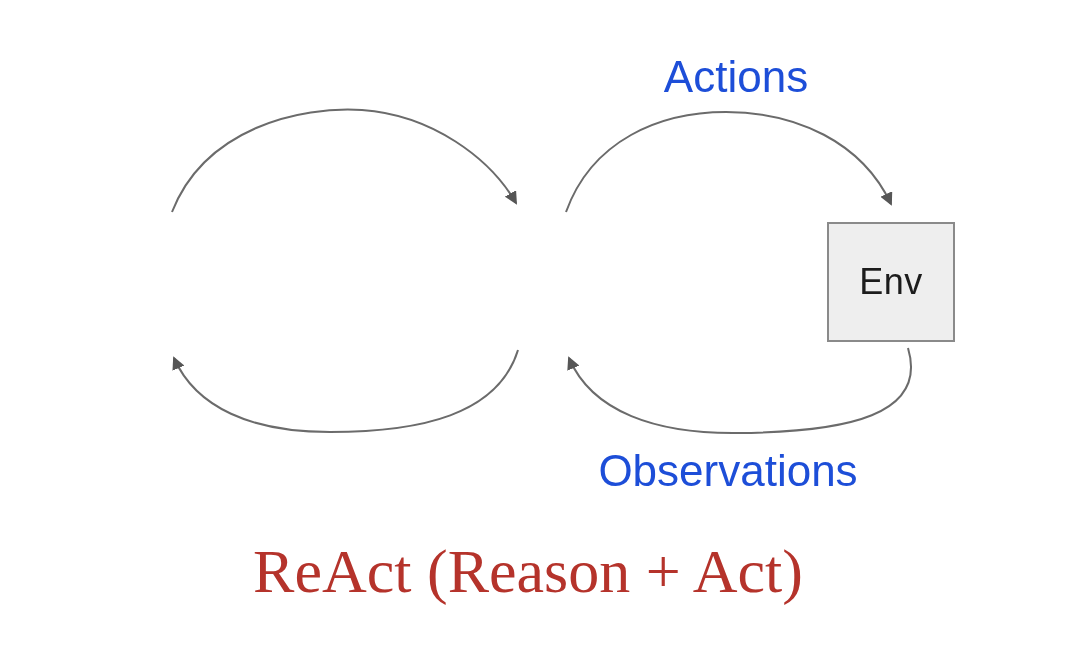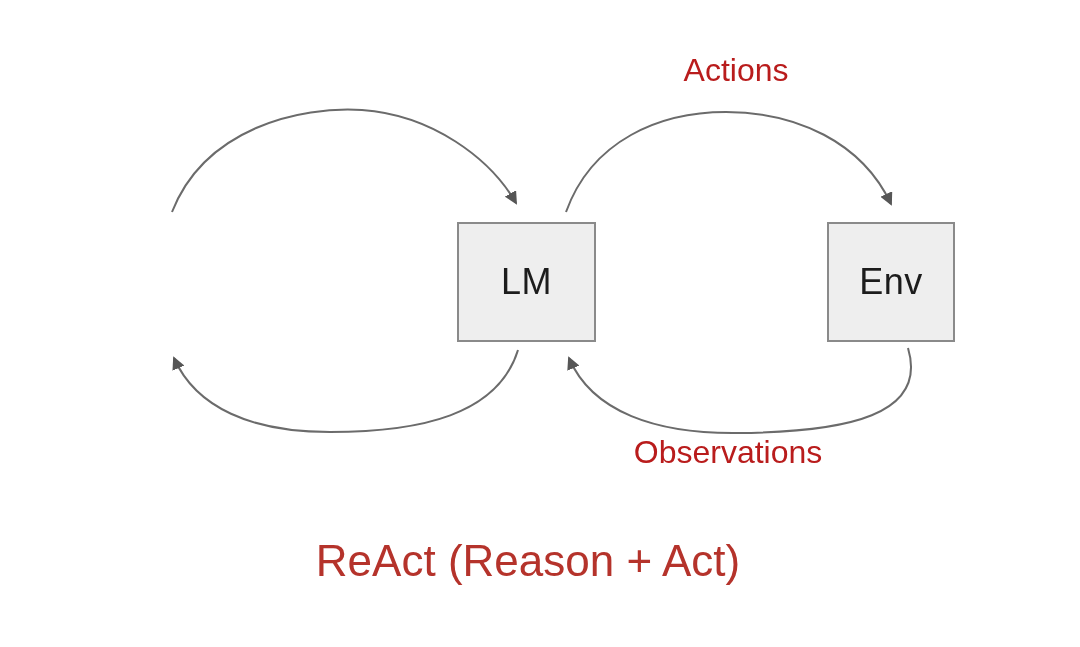--- a/index.html
+++ b/index.html
@@ -38,71 +38,69 @@
   }
   .node .node-label {
     font-size: 36px;
     color: #1c1c1c;
     letter-spacing: 0.5px;
   }
   .node-lm  { left: 457px; top: 222px; width: 139px; height: 120px; }
   .node-env { left: 827px; top: 222px; width: 128px; height: 120px; }
   .edge-label {
     position: absolute;
-    font-size: 32px;
-    color: #b91c1c;
+    font-size: 44px;
+    color: #1d4ed8;
     text-align: center;
   }
   .label-reasoning {
     left: 29px;
     top: 231px;
     width: 260px;
     line-height: 57px;
   }
   .label-actions {
     left: 616px;
     top: 52px;
     width: 240px;
   }
   .label-observations {
     left: 598px;
-    top: 434px;
+    top: 446px;
     width: 260px;
     text-align: center;
   }
   .diagram-title {
     position: absolute;
     left: 228px;
     top: 536px;
     width: 600px;
     text-align: center;
-    font-size: 44px;
+    font-size: 62px;
     color: #b5332b;
+    font-family: Liberation Serif, serif;
   }
 </style>
 </head>
 <body>
 
 <div class="canvas">
 
   <svg class="arrows" viewBox="0 0 1080 647" xmlns="http://www.w3.org/2000/svg">
     <defs>
       <marker id="arrowhead" viewBox="0 0 10 10" refX="8.5" refY="5" markerWidth="6.5" markerHeight="6.5" orient="auto-start-reverse">
         <path d="M0,0 L10,5 L0,10 z" fill="#565656"></path>
       </marker>
     </defs>
     <path class="flow" d="M 172 212 C 205 128, 300 106, 362 110 C 432 115, 490 158, 516 203" marker-end="url(#arrowhead)"></path>
     <path class="flow" d="M 566 212 C 592 140, 660 112, 726 112 C 796 112, 862 142, 891 204" marker-end="url(#arrowhead)"></path>
     <path class="flow" d="M 908 348 C 928 415, 848 432, 738 433 C 656 434, 592 412, 569 358" marker-end="url(#arrowhead)"></path>
     <path class="flow" d="M 518 350 C 498 415, 420 432, 330 432 C 252 432, 196 408, 174 358" marker-end="url(#arrowhead)"></path>
   </svg>
 
-  <div class="node node-lm">
-    <span class="node-label">LM</span>
-  </div>
 
   <div class="node node-env">
     <span class="node-label">Env</span>
   </div>
 
 
   <div class="edge-label label-actions">Actions</div>
 
   <div class="edge-label label-observations">Observations</div>
 

